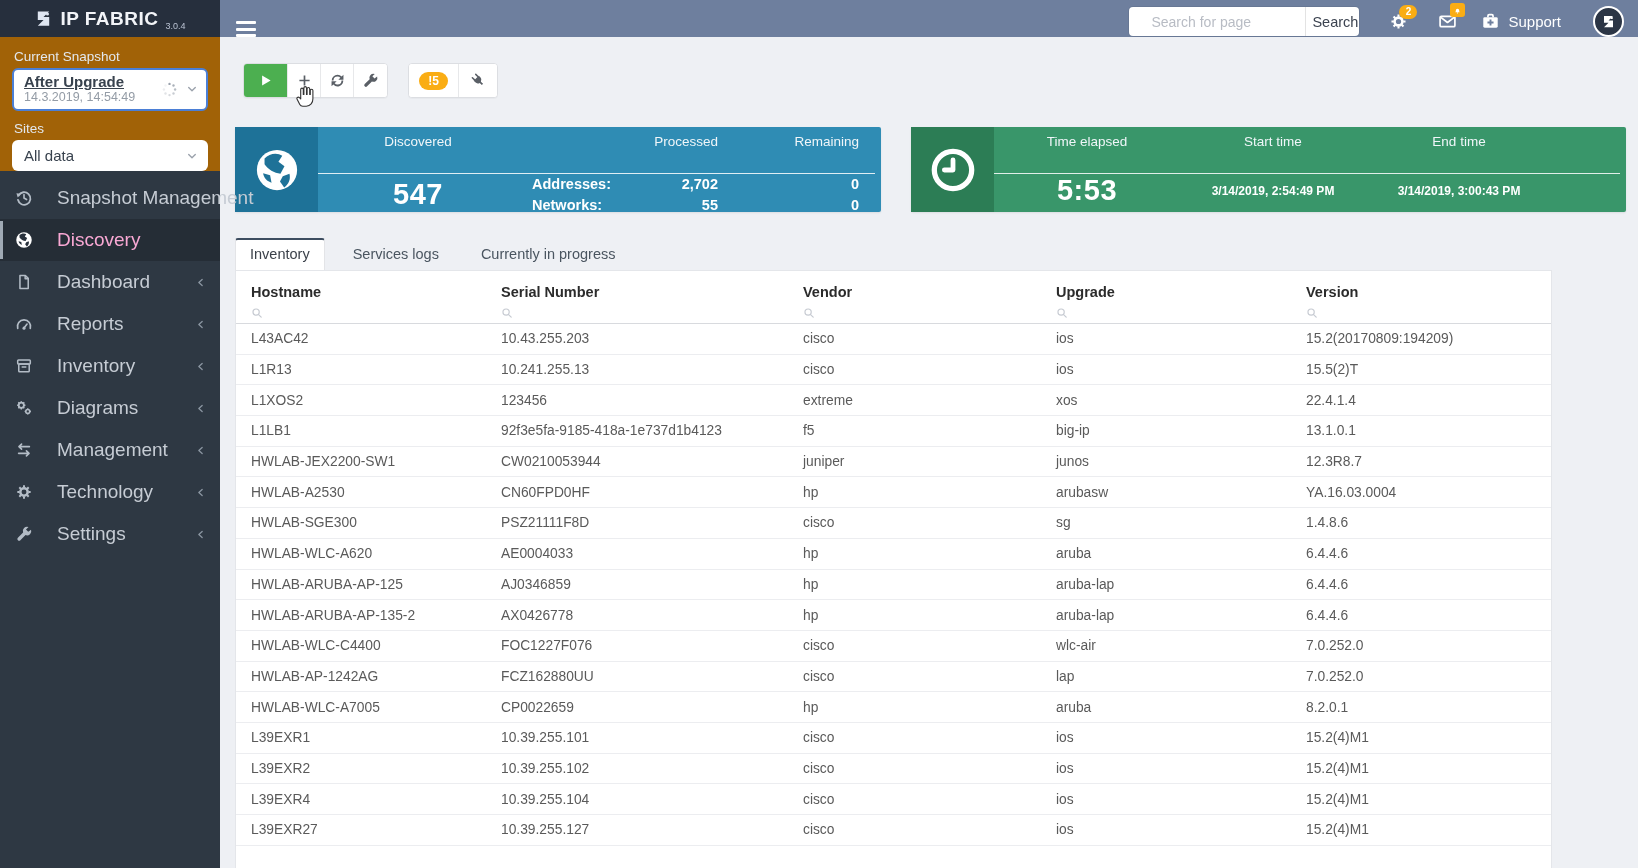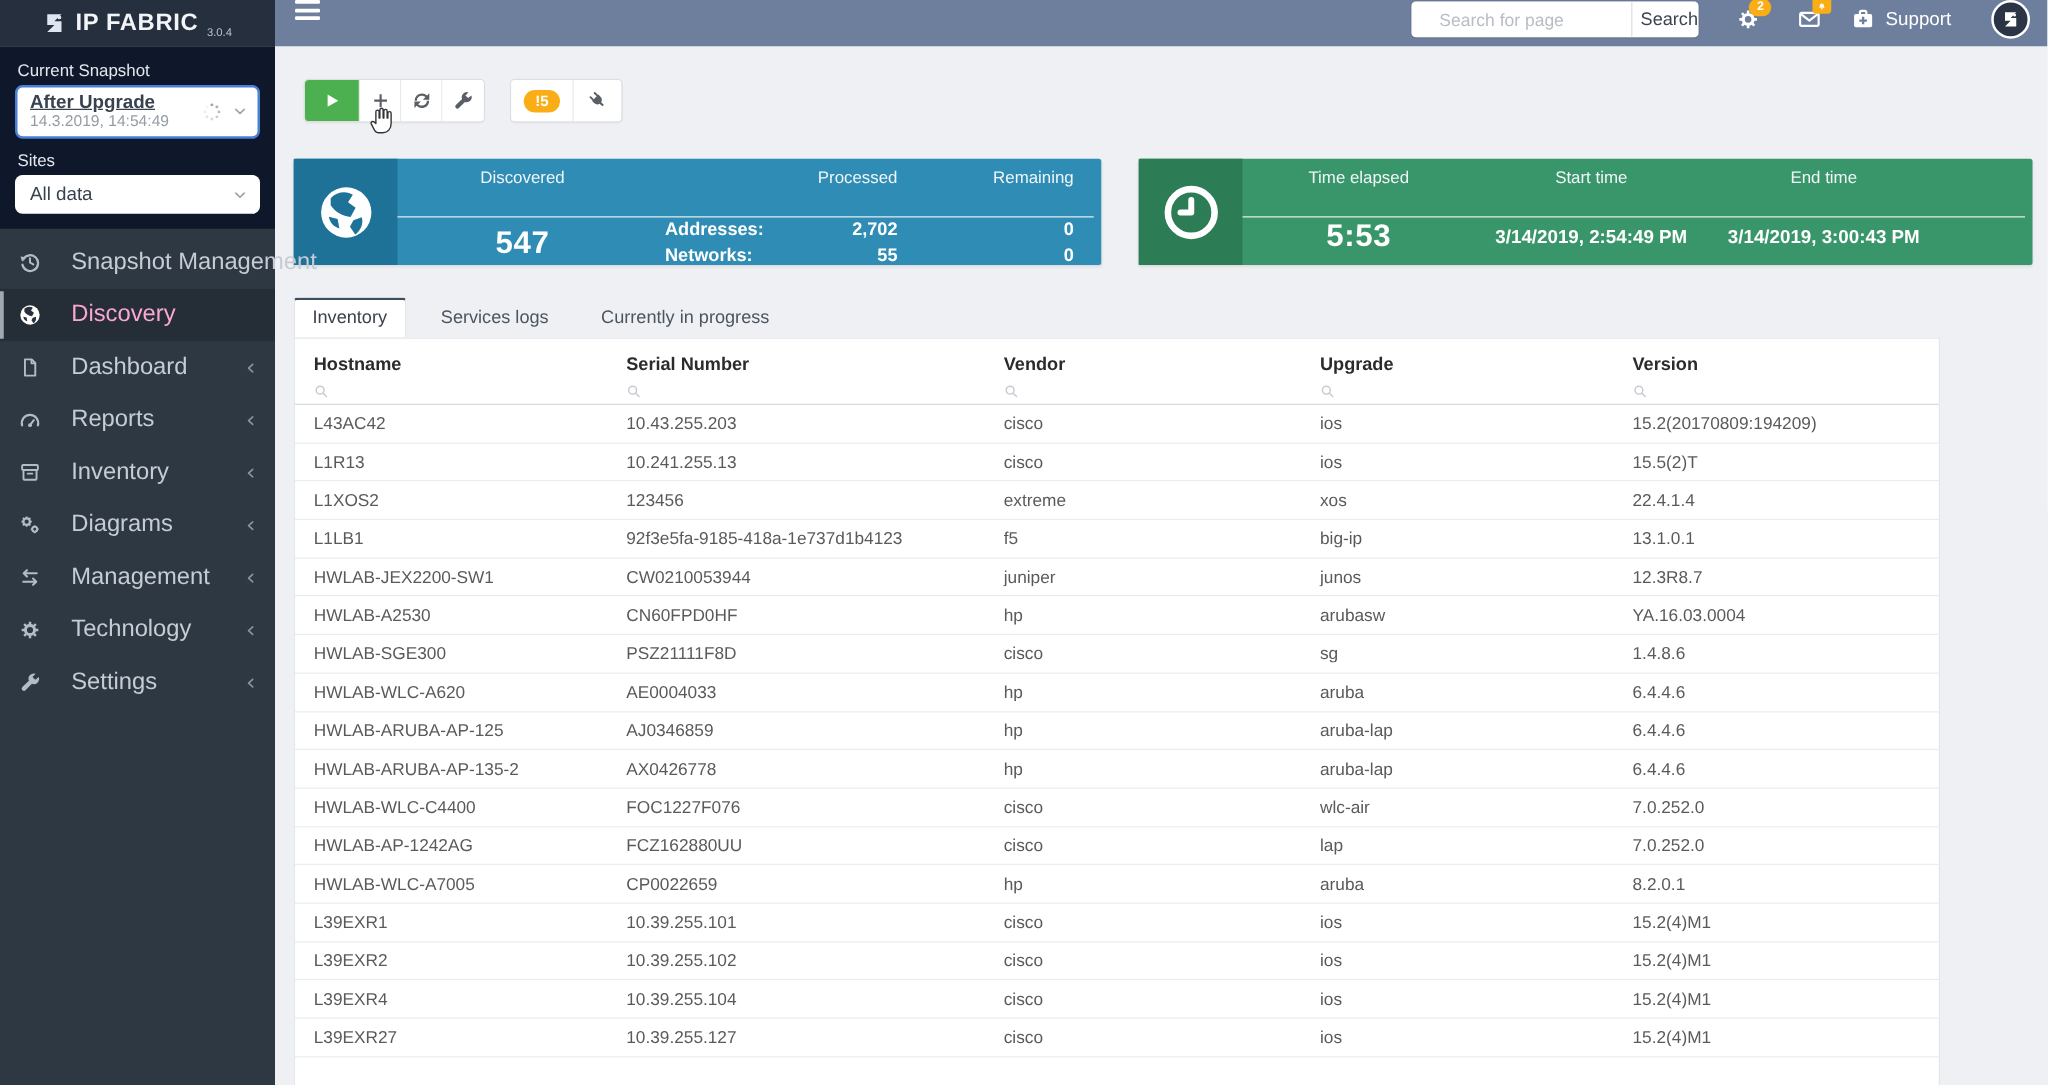--- a/index.html
+++ b/index.html
@@ -5,21 +5,21 @@
   html,body{margin:0;padding:0;}
   body{
     width:1638px;height:868px;position:relative;overflow:hidden;
     font-family:"Liberation Sans","DejaVu Sans",sans-serif;
     background:#eef0f4;color:#333;
     -webkit-font-smoothing:antialiased;
   }
   svg{display:block;}
 
   
-  .topbar{position:absolute;top:0;left:0;right:0;height:37px;background:#6e7f9e;display:flex;align-items:flex-start;z-index:30;}
+  .topbar{position:absolute;top:0;left:0;right:0;height:37px;background:#6e7f9e;display:flex;align-items:flex-end;z-index:30;}
   .brand{width:220px;height:37px;background:#262f3d;display:flex;align-items:center;justify-content:center;gap:7px;flex:0 0 auto;}
   .brand-logo{width:19px;height:19px;}
   .brand-name{color:#f2f4f8;font-weight:bold;font-size:19px;letter-spacing:.5px;}
   .brand-ver{color:#b9c2d2;font-size:9px;align-self:flex-end;margin-bottom:6px;}
   .hamburger{margin-left:16px;width:20px;height:16px;display:flex;flex-direction:column;justify-content:space-between;cursor:pointer;}
   .hamburger span{height:3px;background:#fff;border-radius:1px;}
   .topbar-right{margin-left:auto;display:flex;align-items:center;margin-right:14px;}
   .search-box{display:flex;height:29px;border-radius:4px;overflow:hidden;box-shadow:0 0 0 1px rgba(0,0,0,.06);}
   .search-box input{width:132px;border:none;outline:none;padding:0 22px;font-size:14px;color:#555;background:#fff;font-family:inherit;}
   .search-box input::placeholder{color:#b8bcc4;}
@@ -29,21 +29,21 @@
   .badge{position:absolute;top:-7px;right:-9px;background:#faad14;color:#fff;font-size:10px;font-weight:bold;min-width:14px;height:14px;line-height:14px;text-align:center;border-radius:7px;padding:0 2px;}
   .badge-bell{position:absolute;top:-9px;right:-8px;background:#faad14;width:15px;height:14px;border-radius:3px;display:flex;align-items:center;justify-content:center;}
   .badge-bell svg{width:9px;height:9px;color:#fff;}
   .support{display:flex;align-items:center;gap:8px;margin-left:24px;color:#fff;font-size:15px;cursor:pointer;}
   .support svg{width:19px;height:19px;color:#fff;}
   .avatar{margin-left:32px;width:27px;height:27px;border-radius:50%;border:2px solid #fff;background:#2b3545;display:flex;align-items:center;justify-content:center;cursor:pointer;}
   .avatar svg{width:15px;height:15px;}
 
   
   .sidebar{position:absolute;top:37px;left:0;width:220px;bottom:0;background:#2e3843;z-index:20;}
-  .sidebar-top{background:#0f172a;padding:8px 12px 12px;}
+  .sidebar-top{background:#a16207;padding:8px 12px 0;}
   .sb-label{display:block;color:#e3e8ee;font-size:13.5px;margin:4px 2px 4px;}
   .sb-select{background:#fff;border-radius:6px;display:flex;align-items:center;cursor:pointer;}
   .snapshot-select{border:2px solid #4b7fd6;padding:3px 8px 4px 10px;}
   .snap-text{flex:1;min-width:0;}
   .snap-name{font-weight:bold;font-size:15px;color:#38424e;line-height:17px;text-decoration:underline;}
   .snap-date{font-size:12.5px;color:#949ca6;line-height:15px;}
   .spinner{width:17px;height:17px;margin-right:8px;}
   .chev-down{width:12px;height:12px;color:#9aa1ab;}
   .sites-select{margin-top:2px;padding:7px 10px 7px 12px;}
   .sites-value{flex:1;font-size:15px;color:#38424e;}
@@ -81,25 +81,25 @@
   .card-green .card-icon{background:#2c7d55;}
   .card-icon{width:83px;flex:0 0 auto;display:flex;align-items:center;justify-content:center;}
   .card-icon svg{width:46px;height:46px;}
   .card-body{flex:1;min-width:0;display:flex;flex-direction:column;padding:7px 6px 8px 0;}
   .card-head{display:grid;font-size:13.5px;color:#f0f6f9;padding-bottom:24px;border-bottom:1px solid rgba(255,255,255,.85);}
   .card-vals{flex:1;display:grid;align-items:center;}
   .grid-disc{grid-template-columns:200px 205px 1fr;}
   .grid-time{grid-template-columns:186px 186px 186px 1fr;}
   .hd-center{text-align:center;}
   .hd-right{text-align:right;padding-right:16px;}
-  .big-num{font-size:25px;font-weight:bold;text-align:center;letter-spacing:.5px;}
+  .big-num{font-size:29px;font-weight:bold;text-align:center;letter-spacing:.5px;}
   .kv-col{display:flex;flex-direction:column;justify-content:center;gap:1px;}
   .kv{display:flex;justify-content:space-between;padding:0 5px 0 14px;font-size:14.5px;font-weight:bold;line-height:20px;}
   .rem-col{display:flex;flex-direction:column;justify-content:center;gap:1px;text-align:right;padding-right:16px;font-size:14.5px;font-weight:bold;line-height:20px;}
-  .time-val{font-size:15px;font-weight:bold;text-align:center;}
+  .time-val{font-size:12px;font-weight:bold;text-align:center;}
 
   
   .tabs{position:absolute;top:201px;left:15px;display:flex;align-items:stretch;height:32px;}
   .tab{padding:0 14px;line-height:32px;font-size:14.5px;color:#4a5560;cursor:pointer;margin-right:14px;white-space:nowrap;}
   .tab.active{background:#fff;border-top:2px solid #3d4d60;border-left:1px solid #e3e4e7;border-right:1px solid #e3e4e7;border-radius:3px 3px 0 0;line-height:29px;color:#3b414a;margin-right:14px;}
 
   
   .table-card{position:absolute;top:233px;left:15px;width:1317px;bottom:0;background:#fff;border:1px solid #e4e6ea;border-bottom:none;box-sizing:border-box;}
   .grid-cols{display:grid;grid-template-columns:250px 302px 253px 250px 1fr;}
   .thead{padding-top:12px;}

